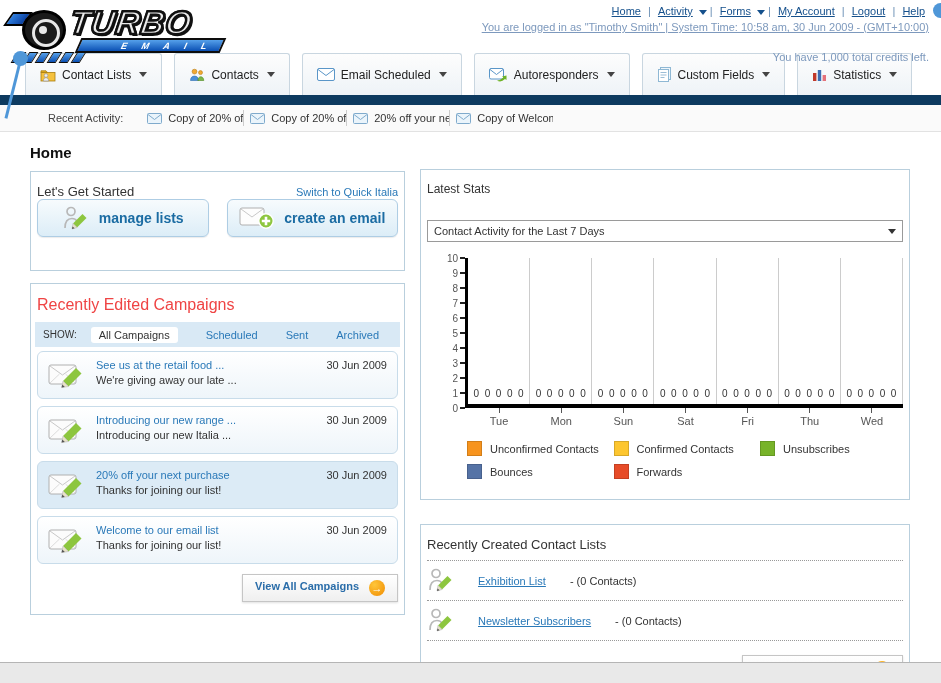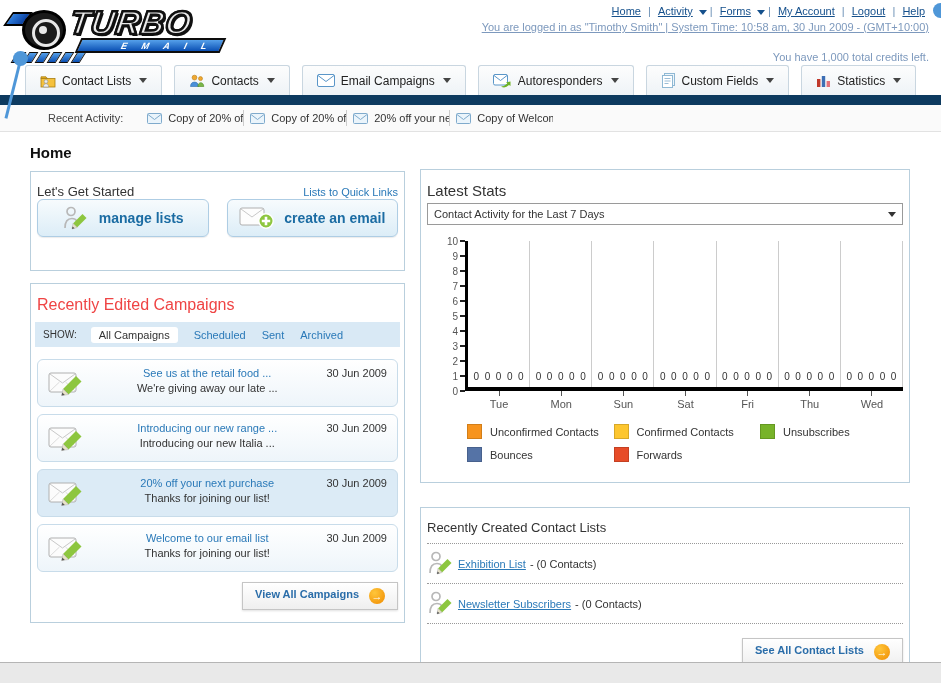--- a/index.html
+++ b/index.html
@@ -29,21 +29,21 @@
   .login-line { color:#7d99bd; margin-top:4px; font-size:11px;text-decoration:underline; }
   .credit-line { color:#7d99bd; margin-top:18px; font-size:11px; }
 
   
   .pin-left { position:absolute; left:13px; top:51px; width:15px; height:15px; border-radius:50%; background:#4f97d8; z-index:30; }
   .pin-left-line { position:absolute; left:18px; top:64px; width:3px; height:56px; background:#4f97d8; transform:rotate(14deg); transform-origin:top center; z-index:30; }
   .pin-right { position:absolute; right:-7px; top:3px; width:15px; height:15px; border-radius:50%; background:#4f97d8; z-index:30; }
 
   
   .nav-row { padding-left:25px; display:flex; gap:12px; align-items:flex-end; height:33px; }
-  .nav-tab { display:flex; align-items:center; gap:6px; height:30px; padding:0 14px; background:linear-gradient(#fdfdfd,#eef3f7); border:1px solid #c9d6e0; border-bottom:none; border-radius:3px 3px 0 0; cursor:pointer; font-size:12px; color:#222; white-space:nowrap; }
+  .nav-tab { display:flex; align-items:center; gap:6px; height:42px; padding:0 14px; background:linear-gradient(#fdfdfd,#eef3f7); border:1px solid #c9d6e0; border-bottom:none; border-radius:3px 3px 0 0; cursor:pointer; font-size:12px; color:#222; white-space:nowrap; }
   .nav-tab .chev { width:0; height:0; border-left:4px solid transparent; border-right:4px solid transparent; border-top:5px solid #444; margin-left:2px; }
   .navy-bar { height:10px; background:#0d3a5f; }
 
   
   .activity-bar { height:27px; background:#fafafa; border-bottom:1px solid #e2e2e2; display:flex; align-items:center; padding-left:48px; }
   .activity-label { color:#444; margin-right:18px; }
   .activity-item { display:flex; align-items:center; gap:6px; width:103px; overflow:hidden; white-space:nowrap; border-right:1px solid #ccc; padding:0 6px; height:16px; cursor:pointer; color:#333; }
   .activity-item:last-child { border-right:none; }
 
   
@@ -63,35 +63,35 @@
   .gs-buttons { display:flex; gap:18px; margin-top:0; }
   .gs-btn { flex:1; height:38px; display:flex; align-items:center; justify-content:center; gap:10px; background:linear-gradient(#f7fbfd,#dcedf7); border:1px solid #aecde4; border-radius:6px; cursor:pointer; font-size:14px; font-weight:bold; color:#1b6ca3; box-shadow:0 1px 1px rgba(0,0,0,.08); }
 
   
   .panel-campaigns { margin-top:12px; min-height:315px; }
   .pc-title { font-size:16px; color:#ef4444; margin-bottom:8px; }
   .show-bar { background:#d9e9f5; height:25px; display:flex; align-items:center; padding:0 8px; gap:14px; margin:0 -2px; }
   .show-label { color:#333; font-size:10px; }
   .show-tab { color:#2a79b8; cursor:pointer; font-size:11px; }
   .show-tab.active { background:#fff; color:#333; border-radius:3px; padding:2px 8px; }
-  .camp-list { margin-top:12px;text-align:center; }
+  .camp-list { margin-top:4px; }
   .camp-item { display:flex; align-items:flex-start; border:1px solid #c8dcea; border-radius:6px; background:linear-gradient(#ffffff,#eef5fa); padding:7px 10px; margin-bottom:7px; cursor:pointer; min-height:44px; }
   .camp-item.hl { background:#dcebf6; }
   .camp-icon { margin-right:10px; margin-top:2px; }
   .camp-text { flex:1; }
   .camp-title { color:#2a79b8; font-size:11px; cursor:pointer; }
   .camp-sub { color:#333; font-size:11px; margin-top:3px; }
   .camp-date { color:#333; font-size:11px; white-space:nowrap; margin-left:8px; }
   .view-all-row { display:flex; justify-content:flex-end; margin-top:10px; }
   .pill-btn { display:inline-flex; gap:10px; background:linear-gradient(#ffffff,#efefef); border:1px solid #c5c5c5; border-radius:0; padding:5px 12px; cursor:pointer; color:#2a6da9; font-size:11px; font-weight:bold; box-shadow:0 1px 2px rgba(0,0,0,.12); }
   .orange-circle { width:16px; height:16px; border-radius:50%; background:radial-gradient(circle at 35% 30%,#ffc63a,#f08b00); color:#fff; font-weight:bold; display:inline-flex; align-items:center; justify-content:center; font-size:11px; line-height:1; }
 
   
   .panel-stats { min-height:300px; }
-  .stats-title { font-size:15px; color:#333; margin-bottom:4px; }
+  .stats-title { font-size:12px; color:#333; margin-bottom:24px; }
   .stats-select { border:1px solid #9a9a9a; height:22px; display:flex; align-items:center; justify-content:space-between; padding:0 6px; cursor:pointer; background:#fff; color:#333; }
   .stats-select .sel-arr { width:0; height:0; border-left:4px solid transparent; border-right:4px solid transparent; border-top:5px solid #333; }
   .chart { margin-top:16px; }
   .chart-body { display:flex; margin-left:12px; }
   .yaxis { position:relative; width:26px; height:150px; }
   .ytick { position:absolute; right:0; display:flex; align-items:center; gap:2px; color:#555; font-size:10px; height:12px; }
   .ytick i { display:inline-block; width:5px; height:2px; background:#222; }
   .plot { flex:1; height:150px; border-left:3px solid #000; border-bottom:4px solid #000; display:flex; background:#fff; }
   .pgroup { flex:1; position:relative; border-right:1px solid #ccc; }
   .pvals { position:absolute; bottom:5px; left:0; right:0; display:flex; justify-content:space-evenly; color:#333; font-size:10px; }
@@ -100,21 +100,21 @@
   .xlabels { display:flex; margin-left:41px; margin-right:0; }
   .xcell { flex:1; text-align:center; color:#555; font-size:11px; }
   .xcell i { display:block; width:1px; height:5px; background:#555; margin:0 auto 2px auto; }
   .legend { margin:14px 0 0 40px; display:flex; flex-wrap:wrap; width:440px; }
   .legend-item { width:33.3%; display:flex; align-items:center; gap:8px; margin-bottom:8px; color:#333; font-size:11px; }
   .legend-item b { width:15px; height:15px; display:inline-block; border:1px solid rgba(0,0,0,.15); }
 
   
   .panel-lists { margin-top:24px; min-height:150px; }
   .pl-title { font-size:13px; color:#333; padding-bottom:8px; border-bottom:1px dotted #999; }
-  .cl-item { display:flex; align-items:center; gap:4px; padding:6px 0; border-bottom:1px dotted #999; cursor:pointer; }
+  .cl-item { display:flex; align-items:center; gap:24px; padding:6px 0; border-bottom:1px dotted #999; cursor:pointer; }
   .cl-name { color:#2a79b8; text-decoration:underline; }
   .cl-detail { color:#333; }
   .see-all-row { display:flex; justify-content:flex-end; margin-top:14px; }
 </style>
 </head>
 <body>
 
 <div class="page">
 
   <div class="header">
@@ -167,21 +167,21 @@
         <span>Contacts</span>
         <span class="chev"></span>
       </div>
       <div class="nav-tab">
         <span style="display: inline-flex;">
           <svg width="18" height="13">
             <rect x="0.5" y="0.5" width="17" height="12" rx="1.5" fill="#fff" stroke="#5a96c8"></rect>
             <path d="M1 1.5 L9 7.5 L17 1.5" fill="none" stroke="#5a96c8"></path>
           </svg>
         </span>
-        <span>Email Campaigns</span>
+        <span>Email Scheduled</span>
         <span class="chev"></span>
       </div>
       <div class="nav-tab">
         <span style="display: inline-flex;">
           <svg width="19" height="14">
             <rect x="0.5" y="0.5" width="14" height="10.5" rx="1.5" fill="#fff" stroke="#5a96c8"></rect>
             <path d="M1 1.5 L7.5 6.5 L14 1.5" fill="none" stroke="#5a96c8"></path>
             <path d="M8 12.5 q4 2.5 8-1.5 l1.5 1 v-4.5 l-4.5 1 1.4 1 q-3 2.8-6.4 3z" fill="#6fb327"></path>
           </svg>
         </span>
@@ -255,21 +255,21 @@
       </span>
   </div>
 
   <div class="content">
     <div class="col-left">
       <div class="page-title">Home</div>
 
       <div class="panel panel-get-started panel-pad">
         <div class="gs-head">
           <span class="gs-title">Let's Get Started</span>
-          <a class="link-blue">Lists to Quick Links</a>
+          <a class="link-blue">Switch to Quick Italia</a>
         </div>
         <div class="gs-buttons" id="gs-buttons">
             <div class="gs-btn">
               <span style="display: inline-flex;">
                 <svg width="27" height="27">
                   <circle cx="9" cy="6.5" r="4" fill="none" stroke="#b8b8b8" stroke-width="1.7"></circle>
                   <path d="M3 23 c0-6.5 3-9.5 7-9.5 2.2 0 4 1 5 2.6" fill="none" stroke="#b8b8b8" stroke-width="1.7"></path>
                   <path d="M11 18.5 L20.5 9 L24.5 13 L15 22.5 Z" fill="#8dc63f"></path>
                   <path d="M11 18.5 L10 24 L15 22.5 Z" fill="#e8e2c8" stroke="#bbb" stroke-width="0.6"></path>
                   <path d="M10.5 21.4 L10 24 L12.6 23.3 Z" fill="#555"></path>
@@ -288,21 +288,21 @@
               </span>
               <span>create an email</span>
             </div>
           </div>
       </div>
 
       <div class="panel panel-campaigns panel-pad">
         <div class="pc-title">Recently Edited Campaigns</div>
         <div class="show-bar">
           <span class="show-label">SHOW:</span>
-          <span id="show-tabs" style="display:flex;gap:16px;align-items:center;">
+          <span id="show-tabs" style="display:flex;gap:28px;align-items:center;">
               <span class="show-tab active">All Campaigns</span>
               <span class="show-tab">Scheduled</span>
               <span class="show-tab">Sent</span>
               <span class="show-tab">Archived</span>
             </span>
         </div>
         <div class="camp-list" id="camp-list">
             <div class="camp-item">
               <span class="camp-icon"><svg width="38" height="28">
                   <rect x="1" y="4" width="27" height="19" rx="2" fill="#fcfcfc" stroke="#b0b0b0"></rect>

